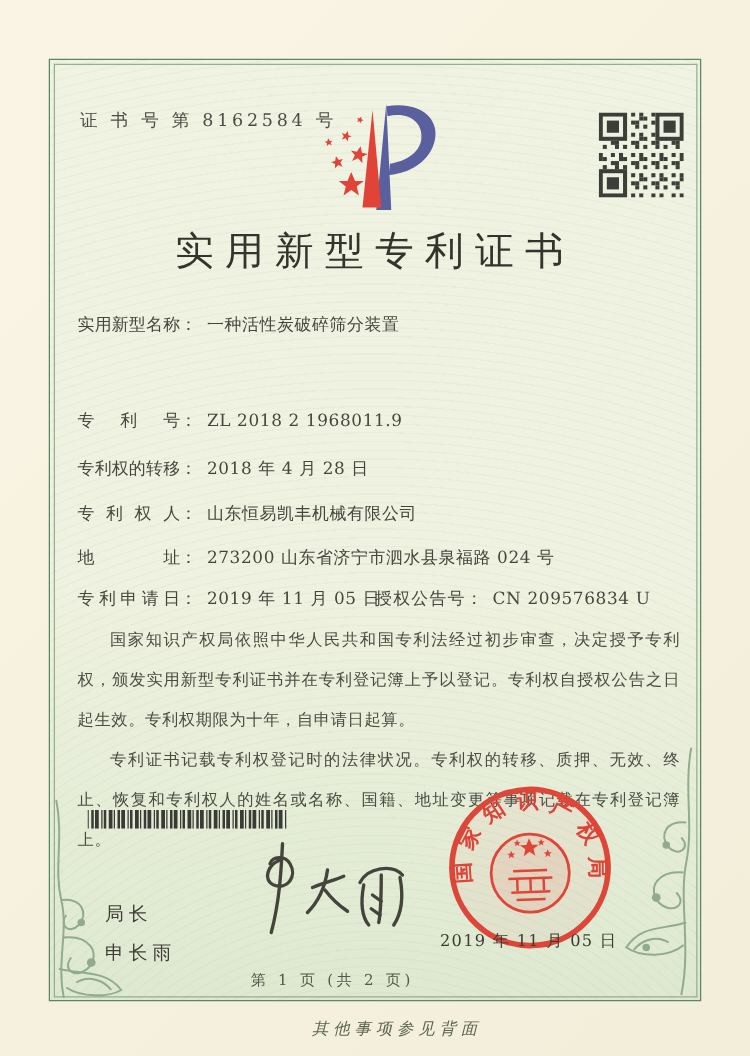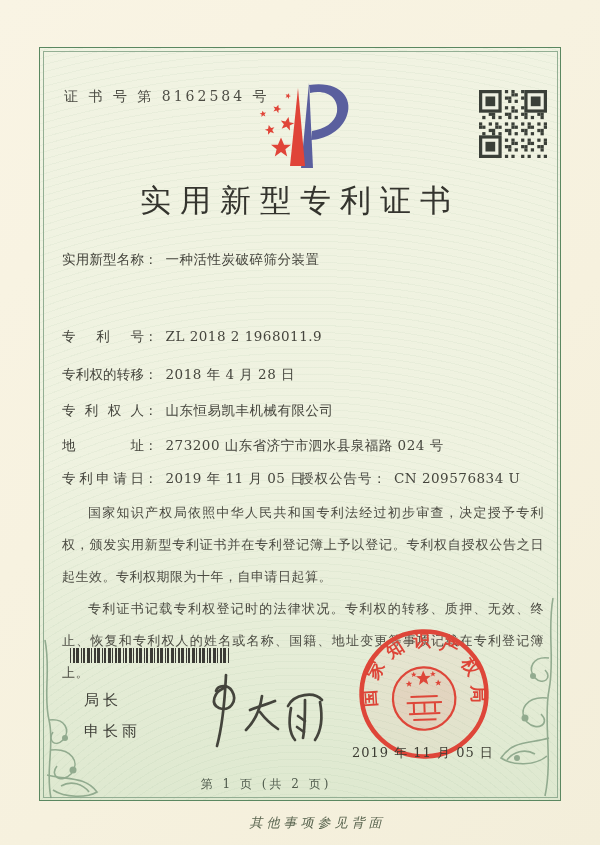--- a/index.html
+++ b/index.html
@@ -52,23 +52,23 @@
 
   .paras {
     position:absolute; left:62px; top:497px; width:482px;
     font-size:13px; line-height:32px; color:#4b4b42; text-align:justify;
   }
   .paras p { text-indent:2em; letter-spacing:.5px; }
 
   .barcode { position:absolute; left:70px; top:648px; }
 
   .signer {
-    position:absolute; left:84px; top:686px;
+    position:absolute; left:84px; top:716px;
     font-size:15px; line-height:31px; letter-spacing:4px; color:#3e3e37;
-    font-family:Liberation Mono, monospace;
+    font-family:Liberation Sans, sans-serif;
   }
   .signature { position:absolute; left:188px; top:670px; }
 
   .seal { position:absolute; left:356px; top:626px; transform:rotate(-2deg); }
   .seal-date {
     position:absolute; left:352px; top:744px;
     font-size:13px; letter-spacing:1px; color:#3c3c33;
   }
 
   .page-no {

